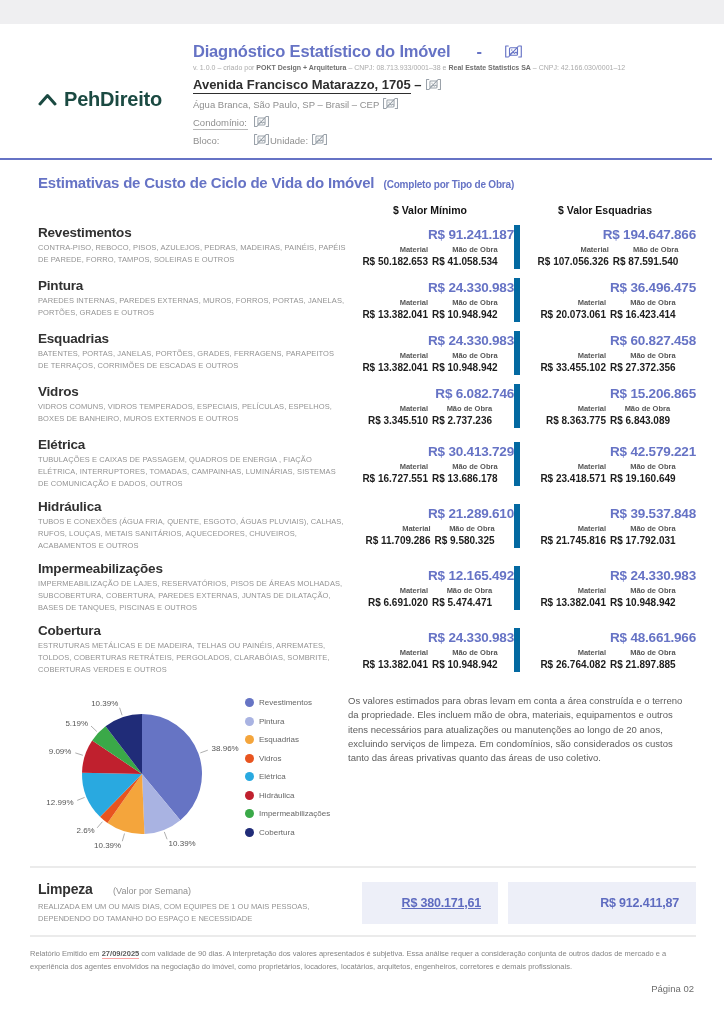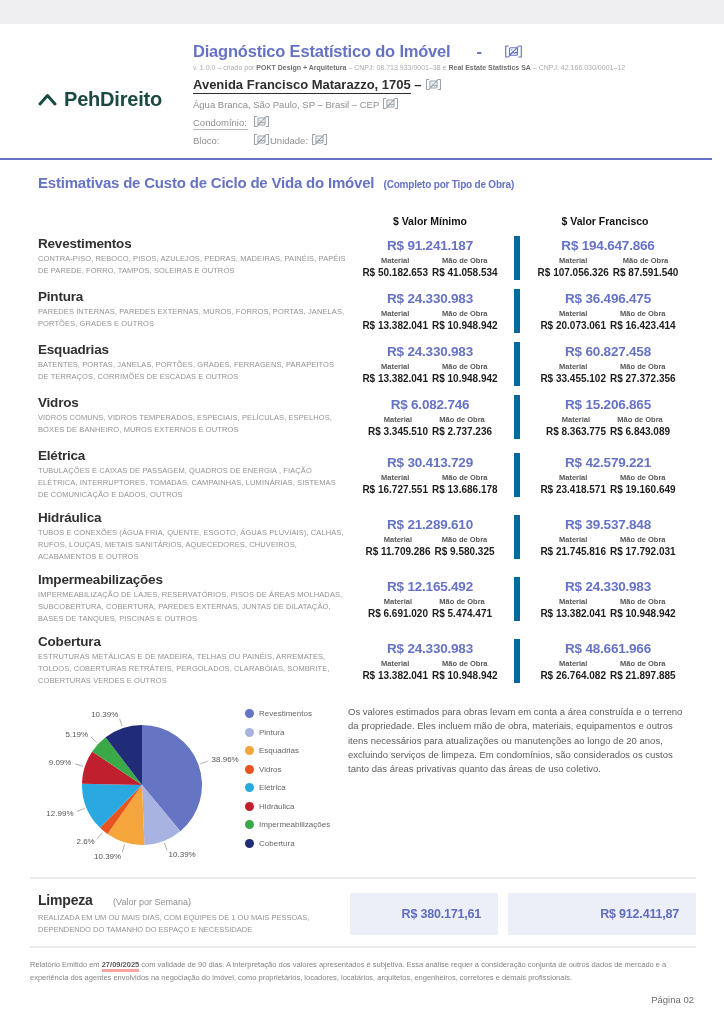--- a/index.html
+++ b/index.html
@@ -29,27 +29,27 @@
   .ph-icon{display:inline-block;width:17px;height:13px;vertical-align:-2px;color:#99a1a9;}
   .ph-icon svg{display:block;width:100%;height:100%;}
   .ph-icon.accent{color:#6673c5;width:19px;height:15px;vertical-align:-3px;}
   .unit-label{margin-left:0;}
   .divider-accent{height:2px;background:#6673c5;margin-top:12px;}
 
   
   .section-title{margin:14px 16px 0 38px;color:#6673c5;letter-spacing:-0.2px;}
   .section-title .big{font-size:15px;font-weight:bold;}
   .section-title .small{font-size:10px;font-weight:bold;margin-left:5px;}
-  .cost-header{display:grid;grid-template-columns:1fr 168px 182px;margin:23px 16px 0 38px;
+  .cost-header{display:grid;grid-template-columns:1fr 168px 182px;margin:12px 16px 0 38px;
     font-size:10.5px;font-weight:bold;color:#141414;text-align:center;}
   .rows{margin:2px 16px 0 38px;}
   .row{display:grid;grid-template-columns:1fr 168px 182px;margin-top:9px;}
   .row-title{font-size:13.5px;font-weight:bold;color:#313131;letter-spacing:-0.2px;}
   .row-sub{font-size:7.5px;color:#939393;line-height:1.6;margin-top:2px;max-width:320px;letter-spacing:0.1px;}
-  .val-cell{align-self:center;text-align:center;padding:2px 0;}
+  .val-cell{align-self:center;text-align:right;padding:2px 0;}
   .val-cell.pot{border-left:6px solid #0369a1;}
   .val-main{font-size:13.5px;font-weight:bold;color:#6673c5;letter-spacing:-0.2px;}
   .val-sub{display:flex;justify-content:center;gap:4px;margin-top:3px;}
   .sub-lbl{font-size:7.5px;font-weight:bold;color:#575757;}
   .sub-num{font-size:10px;font-weight:bold;color:#1d1d1d;margin-top:2px;white-space:nowrap;}
 
   
   .pie-section{display:flex;margin-top:12px;padding:0 16px 0 30px;align-items:flex-start;}
   .pie-svg{width:215px;height:168px;flex:0 0 auto;}
   .pie-label{font-size:8px;fill:#555;}
@@ -62,26 +62,26 @@
   .divider-light{height:2px;background:#ebebeb;margin:10px 16px 0 30px;}
 
   
   .limpeza{display:flex;align-items:center;gap:10px;padding:12px 16px 0 38px;}
   .limpeza-left{flex:1;}
   .limpeza-title{font-size:14px;font-weight:bold;color:#313131;letter-spacing:-0.2px;}
   .limpeza-subtitle{font-size:9px;font-weight:normal;color:#8f8f8f;margin-left:16px;}
   .limpeza-desc{font-size:7.5px;color:#939393;line-height:1.6;margin-top:3px;max-width:300px;}
   .money-box{height:42px;background:#edeff8;display:flex;align-items:center;justify-content:flex-end;
     padding-right:17px;box-sizing:border-box;font-weight:bold;color:#5f6cc0;font-size:12.5px;letter-spacing:-0.2px;}
-  .money-box.min{width:148px;}
+  .money-box.min{width:136px;text-decoration:underline;}
   .money-box.pot{width:188px;}
 
   
   .footer-text{padding:10px 24px 0 30px;font-size:7.5px;color:#858585;line-height:1.75;}
-  .footer-text b.date{color:#5a5a5a;border-bottom:3px solid #fca5a5;}
+  .footer-text b.date{color:#5a5a5a;border-bottom:1px solid #fca5a5;}
   .page-label{text-align:right;margin-top:10px;padding-right:18px;font-size:9.5px;color:#6d6d6d;}
 </style>
 </head>
 <body>
 
 <div class="top-strip"></div>
 <div class="right-edge"></div>
 <div class="scrollbar"></div>
 
 <div class="sheet">
@@ -154,21 +154,21 @@
   <div class="divider-accent"></div>
 
   <div class="section-title">
     <span class="big">Estimativas de Custo de Ciclo de Vida do Imóvel</span>
     <span class="small">(Completo por Tipo de Obra)</span>
   </div>
 
   <div class="cost-header">
     <div></div>
     <div>$ Valor Mínimo</div>
-    <div>$ Valor Francisco</div>
+    <div>$ Valor Esquadrias</div>
   </div>
 
   <div class="rows" id="rows-container">
     <div class="row">
       <div class="row-desc">
         <div class="row-title">Revestimentos</div>
         <div class="row-sub">CONTRA-PISO, REBOCO, PISOS, AZULEJOS, PEDRAS, MADEIRAS, PAINÉIS, PAPÉIS DE PAREDE, FORRO, TAMPOS, SOLEIRAS E OUTROS</div>
       </div>
       <div class="val-cell min">
         <div class="val-main">R$ 91.241.187</div>

